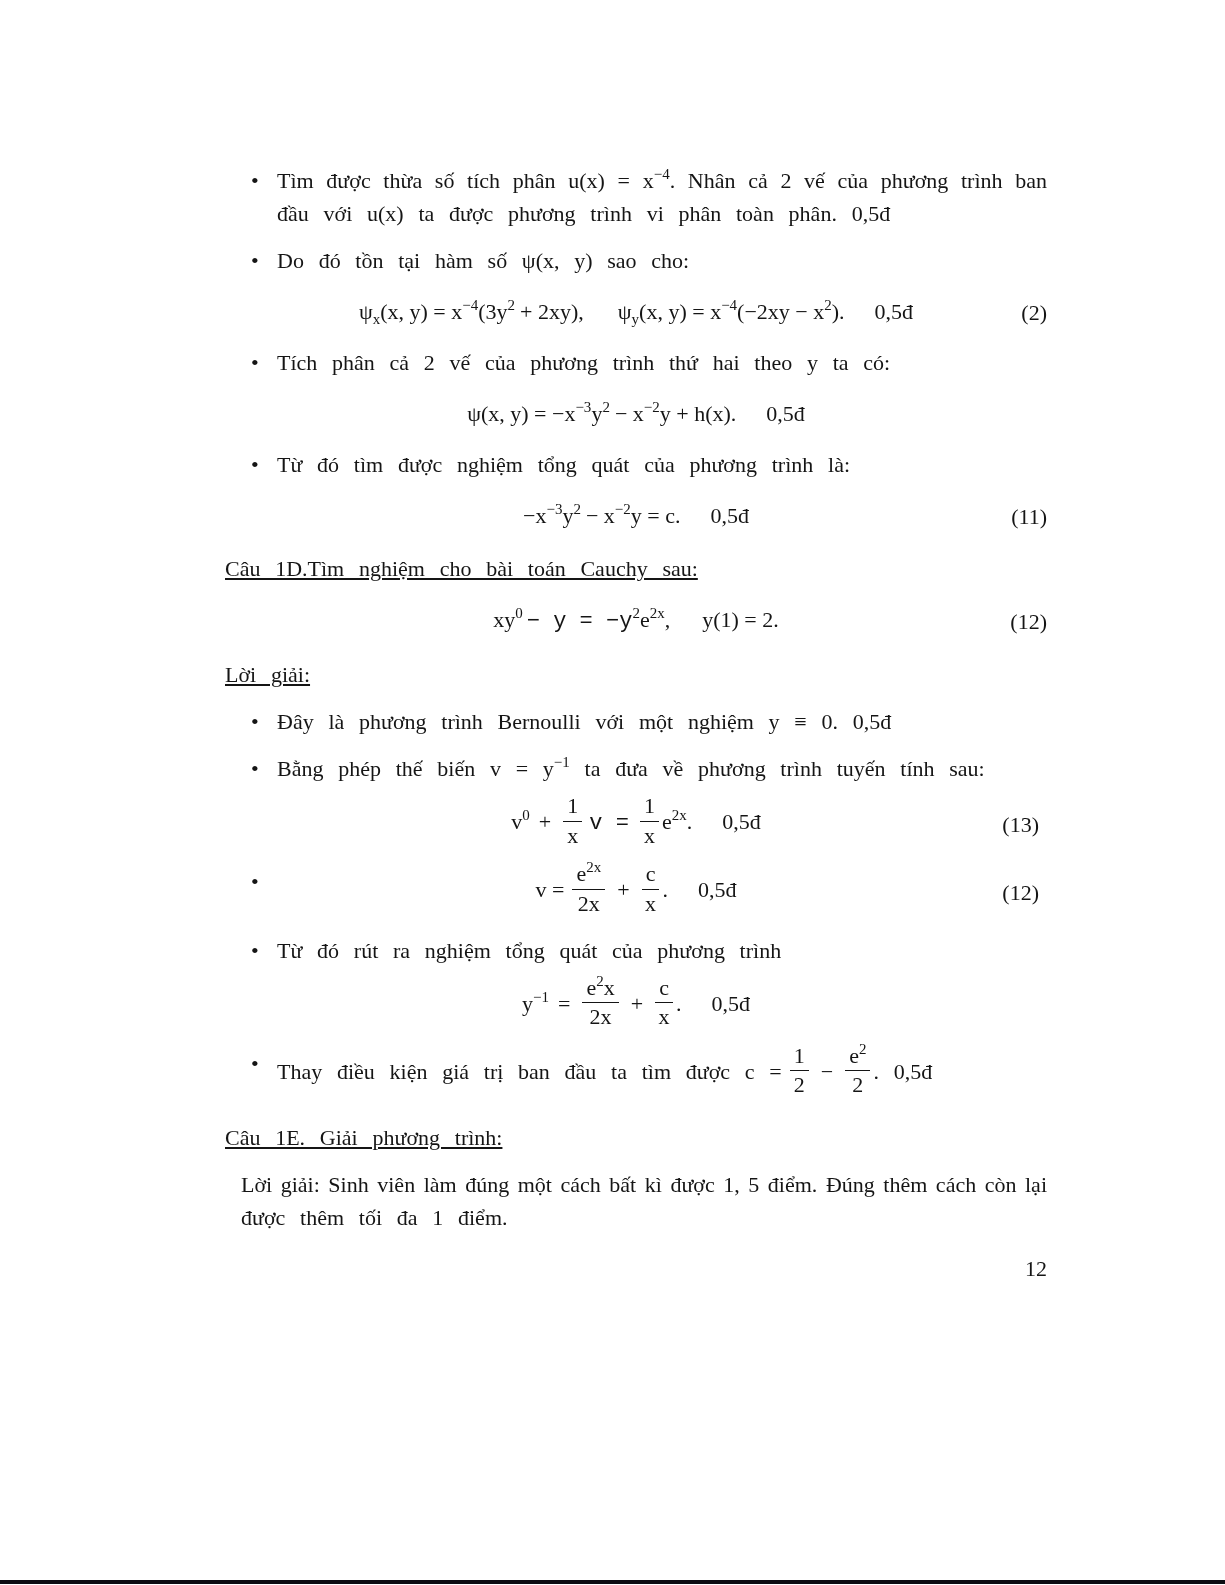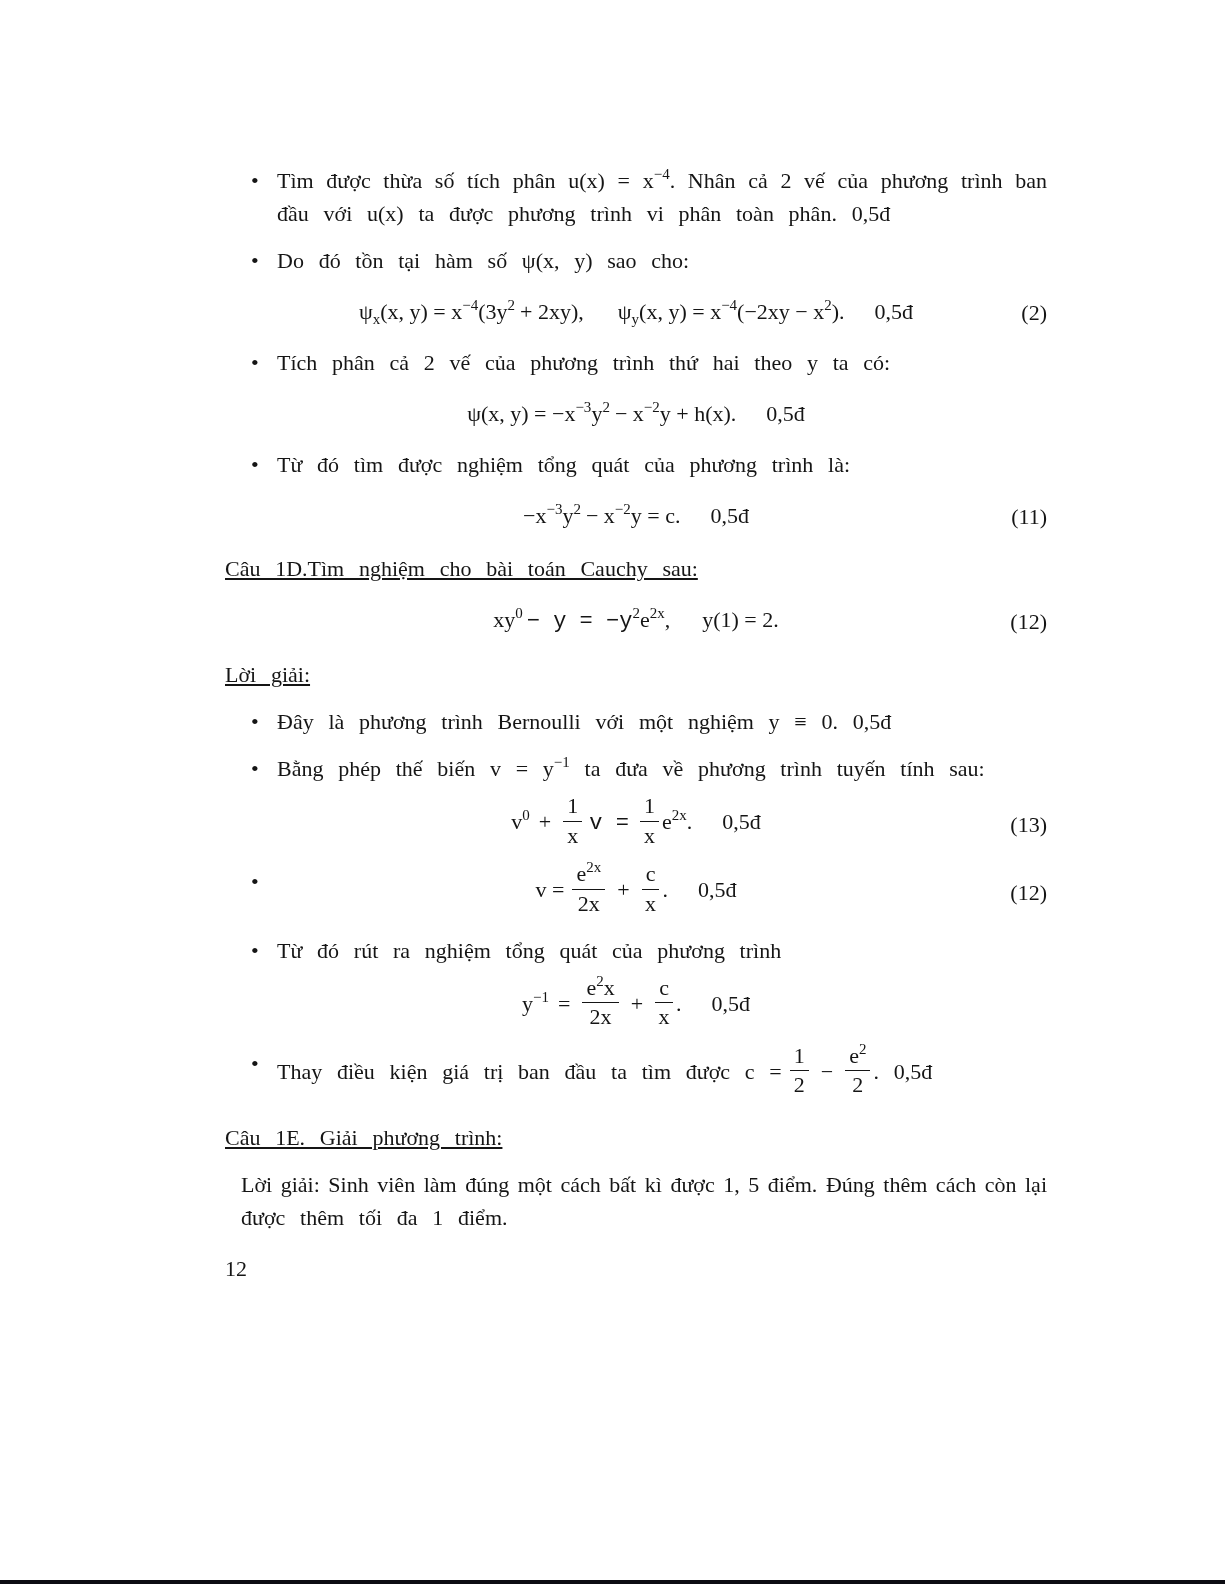--- a/index.html
+++ b/index.html
@@ -21,36 +21,36 @@
     line-height: 1.5;
   }
   
   .bullet { position: relative; padding-left: 52px; margin-top: 14px; word-spacing: 0.42em; }
   .marker { position: absolute; left: 26px; top: 0; }
   .heading { margin-top: 20px; word-spacing: 0.42em; text-decoration: underline; }
   .para   { margin-top: 14px; word-spacing: 0.42em; margin-left: 16px; }
   .jline  { display: block; text-align: justify; text-align-last: justify; word-spacing: 0.05em; }
   
   .eq { position: relative; text-align: center; margin: 18px 0; white-space: nowrap; }
-  .eq-tall { margin: 12px 0; }
+  .eq-tall { margin: 12px 8px; }
   .eqnum { position: absolute; right: 0; top: 50%; transform: translateY(-50%); }
   .msup { font-size: 15px; position: relative; top: -9px; }
   .msub { font-size: 15px; position: relative; top: 5px; }
   .frac { display: inline-block; vertical-align: middle; text-align: center; line-height: 1.12; margin: 0 3px; position: relative; top: -3px; }
   .frac .ftop { display: block; border-bottom: 1.6px solid #151515; padding: 0 4px 2px; }
   .frac .fbot { display: block; padding-top: 2px; }
   .score { margin-left: 30px; }
   .gap   { margin-left: 32px; }
   .op    { margin: 0 9px; }
   .ml4   { margin-left: 4px; font-family: Liberation Mono, monospace; }
   .ml5   { margin-left: 5px; text-align: right; }
   .ml8   { margin-left: 8px; }
   .mr8   { margin-right: 8px; }
   .g34   { margin-left: 34px; }
-  .pagenum { text-align: left; margin-top: 18px; }
+  .pagenum { text-align: right; margin-top: 18px; }
   .bottom-bar {
     position: absolute;
     left: 0; right: 0;
     bottom: 1px;
     height: 4px;
     background: #0c0c12;
   }
 </style>
 </head>
 <body>

